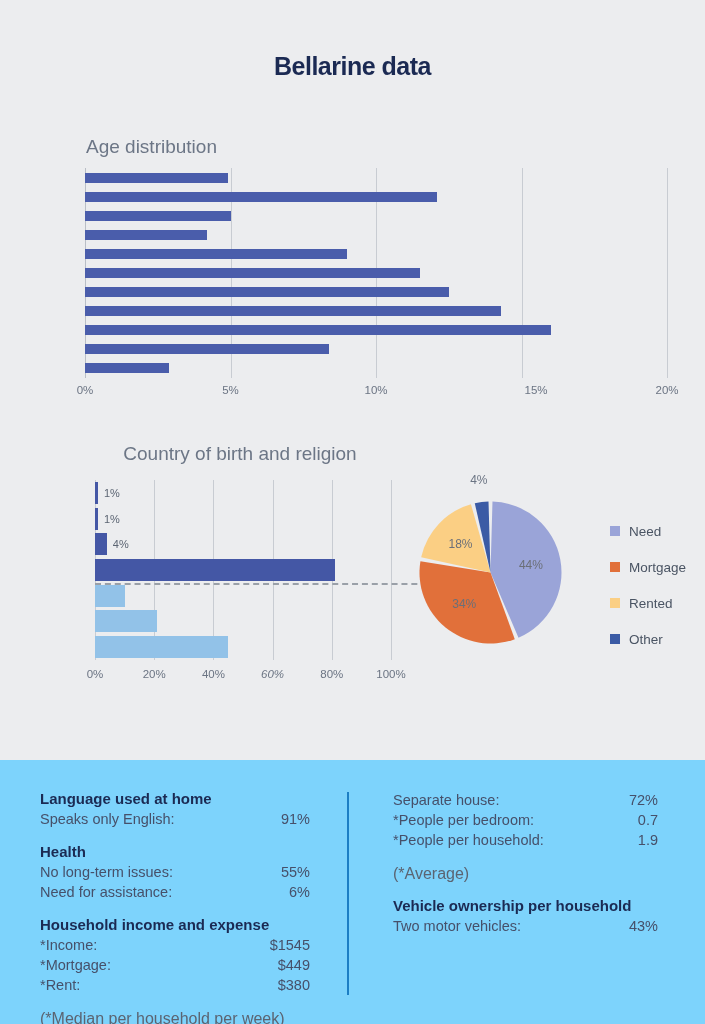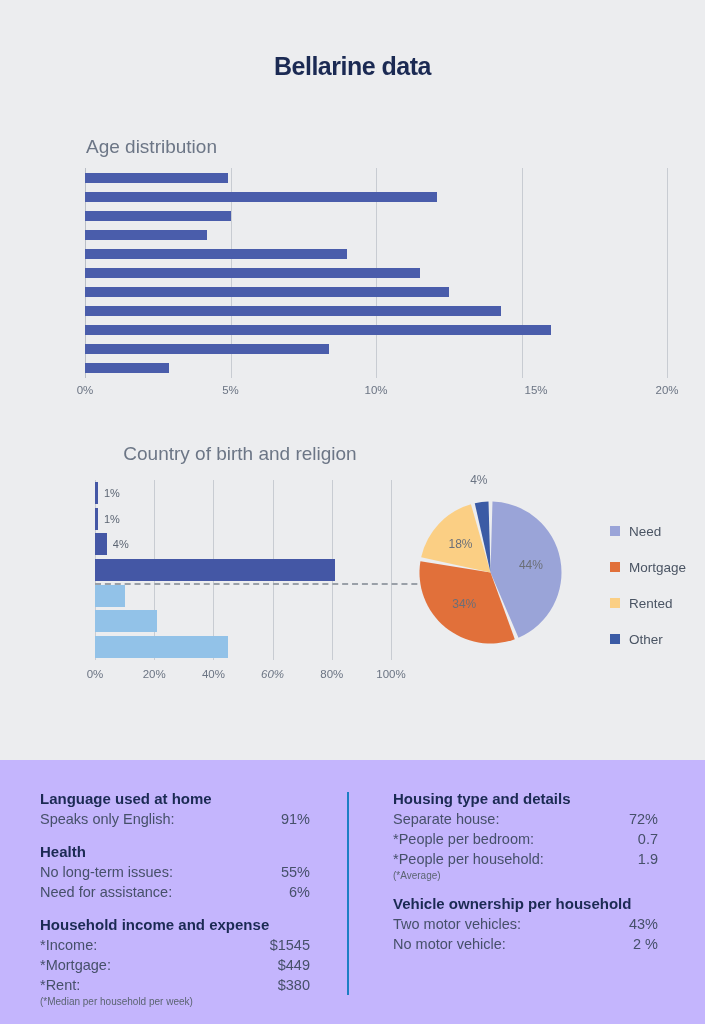--- a/index.html
+++ b/index.html
@@ -67,40 +67,40 @@
     position:absolute;font-size:12px;color:#6b7483;white-space:nowrap;
   }
   .legend{position:absolute;left:215px;top:78px;}
   .legend-row{display:flex;align-items:center;height:36px;}
   .legend-sw{width:10px;height:10px;margin-right:9px;}
   .legend-tx{font-size:13.5px;color:#4a5463;}
 
   
   #stats-panel{
     position:absolute;left:0;top:760px;width:705px;height:264px;
-    background:#c4b5fd;
+    background:#7dd3fc;
   }
   .vdiv{
     position:absolute;left:347px;top:32px;width:2px;height:203px;
     background:#1c7ec4;
   }
   .col{position:absolute;top:30px;}
   .col.left{left:40px;width:270px;}
   .col.right{left:393px;width:265px;}
   .grp{margin-bottom:14px;}
   .grp-h{
     font-size:15px;font-weight:bold;color:#1b2a53;margin-bottom:2px;
   }
   .row{
     display:flex;justify-content:space-between;align-items:baseline;
     font-size:14.5px;color:#46506a;line-height:20px;
   }
   .row .k{white-space:nowrap;}
   .row .v{white-space:nowrap;}
-  .note{font-size:10px;color:#5b6472;margin-top:1px;}
+  .note{font-size:16px;color:#5b6472;margin-top:15px;}
 </style>
 </head>
 <body>
 
 <div class="page">
 
   <div class="title">Bellarine data</div>
 
   <div id="age-chart">
     <div class="chart-title" id="age-title">Age distribution</div>
@@ -219,42 +219,37 @@
           </div>
           <div class="row">
             <span class="k">*Rent:</span>
             <span class="v">$380</span>
           </div>
           <div class="note">(*Median per household per week)</div>
         </div>
       </div>
     <div class="col right" id="stats-right">
         <div class="grp">
-          <div class="grp-h">Housing type and details</div>
           <div class="row">
             <span class="k">Separate house:</span>
             <span class="v">72%</span>
           </div>
           <div class="row">
             <span class="k">*People per bedroom:</span>
             <span class="v">0.7</span>
           </div>
           <div class="row">
             <span class="k">*People per household:</span>
             <span class="v">1.9</span>
           </div>
           <div class="note">(*Average)</div>
         </div>
         <div class="grp">
           <div class="grp-h">Vehicle ownership per household</div>
           <div class="row">
             <span class="k">Two motor vehicles:</span>
             <span class="v">43%</span>
           </div>
-          <div class="row">
-            <span class="k">No motor vehicle:</span>
-            <span class="v">2 %</span>
-          </div>
         </div>
       </div>
   </div>
 
 </div>
 
 </body></html>

